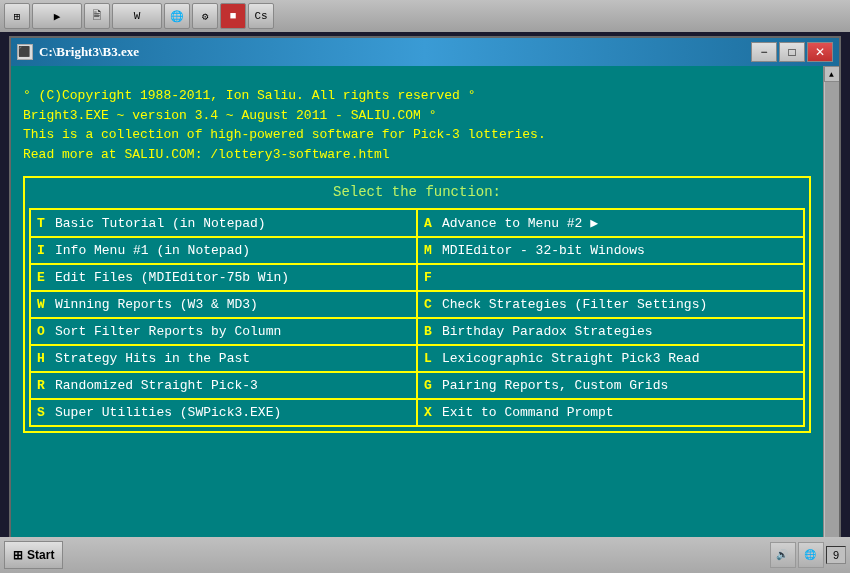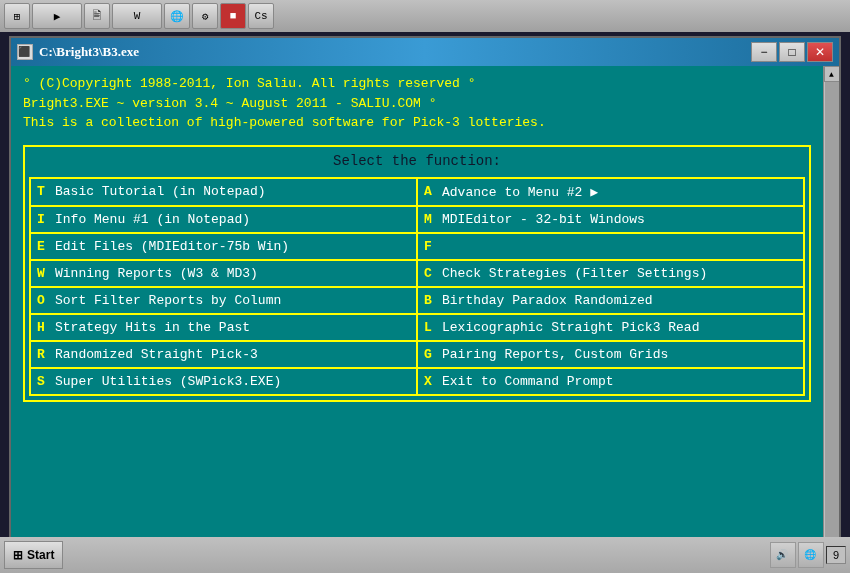--- a/index.html
+++ b/index.html
@@ -96,21 +96,21 @@
     }
     .title-btn.close-btn {
       background: linear-gradient(to bottom, #e05050, #c03030);
       color: white;
     }
 
     
     .console {
       background: #008080;
       flex: 1;
-      padding: 8px 12px;
+      padding: 20px 12px;
       overflow: hidden;
       position: relative;
     }
 
     
     .console-wrapper {
       display: flex;
       flex: 1;
       overflow: hidden;
     }
@@ -146,21 +146,21 @@
       margin-bottom: 12px;
     }
 
     
     .menu-box {
       border: 2px solid #ffff00;
       padding: 4px;
     }
     .menu-title {
       text-align: center;
-      color: #0f172a;
+      color: #bef264;
       font-size: 14px;
       margin-bottom: 6px;
       padding: 2px 0;
     }
 
     .menu-grid {
       display: grid;
       grid-template-columns: 1fr 1fr;
       gap: 0;
       border: 1px solid #ffff00;
@@ -266,20 +266,21 @@
         </div>
       </div>
 
       <div class="console-wrapper">
         <div class="console">
 
           <div class="header-text">
             <div>° (C)Copyright 1988-2011, Ion Saliu. All rights reserved °</div>
             <div>Bright3.EXE ~ version 3.4 ~ August 2011 - SALIU.COM °</div>
             <div>This is a collection of high-powered software for Pick-3 lotteries.</div>
+            <div>Read more at SALIU.COM: /lottery3-software.html</div>
           </div>
 
           <div class="menu-box">
             <div class="menu-title">Select the function:</div>
             <div class="menu-grid" id="menu-grid">
 
             <div class="menu-cell">
                   <span class="menu-key">T</span>
                   <span class="menu-label">Basic Tutorial (in Notepad)</span>
                 </div>
@@ -309,21 +310,21 @@
                 <div class="menu-cell">
                   <span class="menu-key">C</span>
                   <span class="menu-label">Check Strategies (Filter Settings)</span>
                 </div>
                 <div class="menu-cell">
                   <span class="menu-key">O</span>
                   <span class="menu-label">Sort Filter Reports by Column</span>
                 </div>
                 <div class="menu-cell">
                   <span class="menu-key">B</span>
-                  <span class="menu-label">Birthday Paradox Randomized</span>
+                  <span class="menu-label">Birthday Paradox Strategies</span>
                 </div>
                 <div class="menu-cell">
                   <span class="menu-key">H</span>
                   <span class="menu-label">Strategy Hits in the Past</span>
                 </div>
                 <div class="menu-cell">
                   <span class="menu-key">L</span>
                   <span class="menu-label">Lexicographic Straight Pick3 Read</span>
                 </div>
                 <div class="menu-cell">

